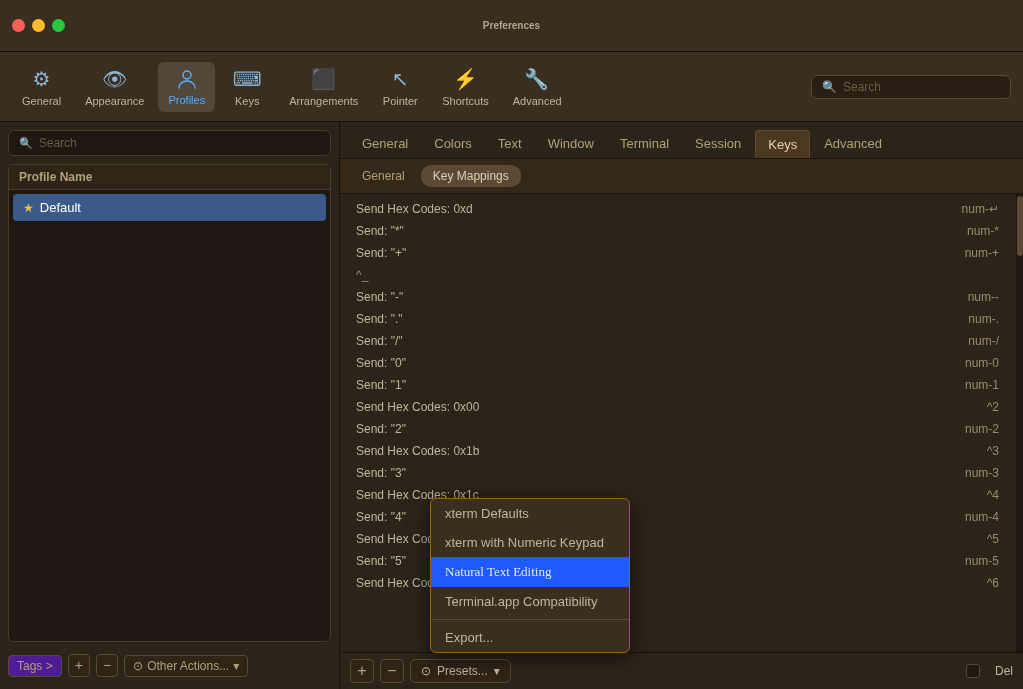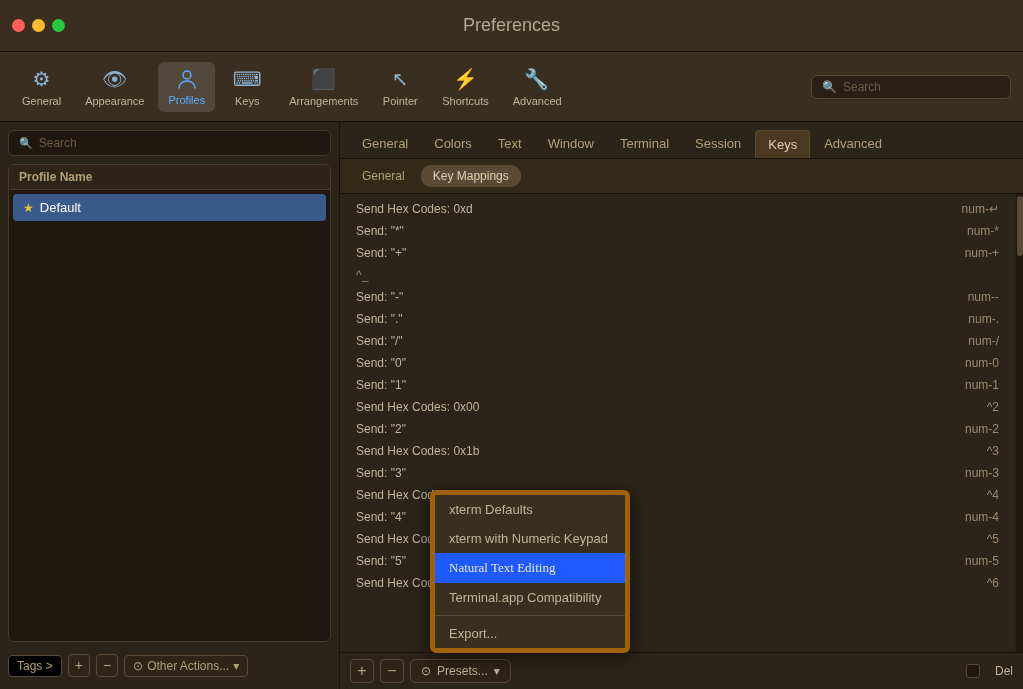--- a/index.html
+++ b/index.html
@@ -33,22 +33,22 @@
       border-radius: 50%;
     }
     .tl-close { background: #ff5f57; }
     .tl-min { background: #febc2e; }
     .tl-max { background: #28c840; }
     .title-text {
       position: absolute;
       left: 50%;
       transform: translateX(-50%);
       color: #b0a890;
-      font-size: 18px;
-      font-weight: 400;
+      font-size: 10px;
+      font-weight: 700;
     }
     
     .toolbar {
       background: #3a2e20;
       height: 70px;
       display: flex;
       align-items: center;
       padding: 0 12px;
       gap: 4px;
       border-bottom: 1px solid #1a1208;
@@ -151,21 +151,21 @@
       font-size: 12px;
     }
     .sidebar-bottom {
       display: flex;
       align-items: center;
       gap: 6px;
       margin-top: 8px;
       padding: 4px 0;
     }
     .tags-btn {
-      background: #000000;
+      background: #4c1d95;
       border: 1px solid #5a4a35;
       border-radius: 4px;
       color: #b0a078;
       padding: 3px 8px;
       font-size: 12px;
       cursor: pointer;
     }
     .icon-btn {
       background: #2e2418;
       border: 1px solid #5a4a35;
@@ -274,21 +274,21 @@
       display: flex;
       align-items: center;
       gap: 6px;
     }
     
     .dropdown-overlay {
       position: absolute;
       bottom: 36px;
       left: 90px;
       background: #3a2e20;
-      border: 5px solid #a16207;
+      border: 1px solid #a16207;
       border-radius: 6px;
       box-shadow: 0 4px 20px rgba(0,0,0,0.6);
       min-width: 200px;
       z-index: 100;
       overflow: hidden;
     }
     .dropdown-item {
       padding: 7px 14px;
       font-size: 13px;
       color: #c0b49a;

